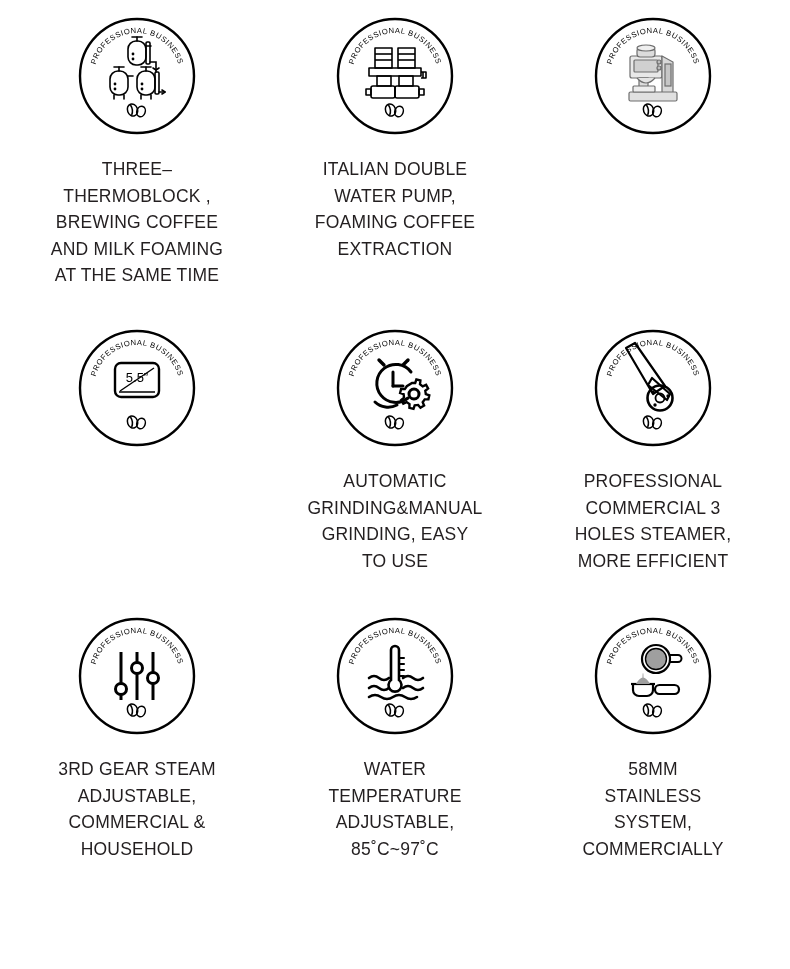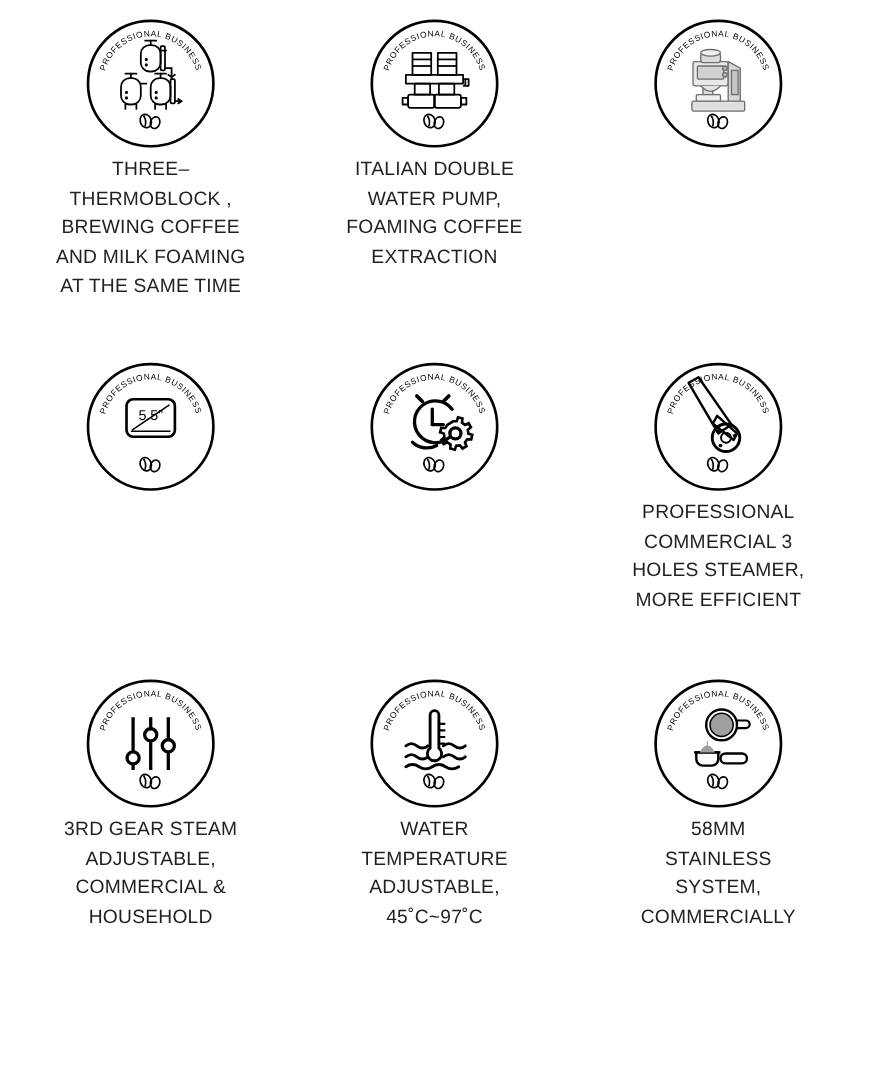--- a/index.html
+++ b/index.html
@@ -21,21 +21,21 @@
     flex-direction: column;
     align-items: center;
   }
   .badge {
     position: relative;
     width: 120px; height: 120px;
     flex: 0 0 auto;
   }
   .badge svg { display: block; width: 120px; height: 120px; overflow: visible; }
   .caption {
-    margin-top: 4px;
+    margin-top: 20px;
     text-align: center;
     color: #231f20;
     font-size: 17.5px;
     line-height: 1.52;
     letter-spacing: 0.2px;
     white-space: pre-line;
     font-family: "Liberation Sans", sans-serif;
   }
   .row2 .badge { margin-top: 2px; }
   .arc-text { font-size: 7.6px; letter-spacing: 0.6px; font-family: "Liberation Sans", sans-serif; fill: #000; }
@@ -222,20 +222,24 @@
           <path d="M 77,55 l 3.2,0 l 1.2,-3.6 l 4,1.1 l -0.4,3.7 l 2.7,2.2 l 3.4,-1.6 l 2,3.6 l -2.8,2.4 l 0.5,3.4 l 3.5,1.1 l -0.9,4.1 l -3.7,0 l -2,2.8 l 1.4,3.4 l -3.6,2.1 l -2.4,-2.8 l -3.4,0.4 l -1.2,3.5 l -4.1,-1 l 0.1,-3.7 l -2.9,-2 l -3.3,1.5 l -2.1,-3.6 l 2.8,-2.4 l -0.4,-3.4 l -3.5,-1.2 l 1,-4 l 3.7,0.1 l 2,-2.9 Z" stroke-width="2.4"></path>
           <circle cx="79" cy="66" r="5"></circle>
         </g>
         <g fill="none" stroke="#000" stroke-width="1.5">
           <ellipse cx="55.5" cy="94" rx="5" ry="6.2" transform="rotate(-20 55.5 94)"></ellipse>
           <path d="M 53.5,89 q 3.2,5 1.2,10"></path>
           <ellipse cx="64" cy="95.5" rx="4.2" ry="5.4" transform="rotate(20 64 95.5)"></ellipse>
         </g>
       </svg>
     </div>
+    <div class="caption">AUTOMATIC
+GRINDING&amp;MANUAL
+GRINDING,  EASY
+TO USE</div>
   </div>
 
   <div class="feature-cell row2">
     <div class="badge">
       <svg viewBox="0 0 120 120">
         <defs>
             <path id="arcPath6" d="M 17,60 A 43,43 0 0 1 103,60" fill="none"></path>
           </defs>
         <circle cx="60" cy="60" r="57" fill="#fff" stroke="#000" stroke-width="2.4"></circle>
         <text class="arc-text">
@@ -319,21 +323,21 @@
         <g fill="none" stroke="#000" stroke-width="1.5">
           <ellipse cx="55.5" cy="94" rx="5" ry="6.2" transform="rotate(-20 55.5 94)"></ellipse>
           <path d="M 53.5,89 q 3.2,5 1.2,10"></path>
           <ellipse cx="64" cy="95.5" rx="4.2" ry="5.4" transform="rotate(20 64 95.5)"></ellipse>
         </g>
       </svg>
     </div>
     <div class="caption">WATER
 TEMPERATURE
 ADJUSTABLE,
-45˚C~97˚C</div>
+85˚C~97˚C</div>
   </div>
 
   <div class="feature-cell row3">
     <div class="badge">
       <svg viewBox="0 0 120 120">
         <defs>
             <path id="arcPath9" d="M 17,60 A 43,43 0 0 1 103,60" fill="none"></path>
           </defs>
         <circle cx="60" cy="60" r="57" fill="#fff" stroke="#000" stroke-width="2.4"></circle>
         <text class="arc-text">

